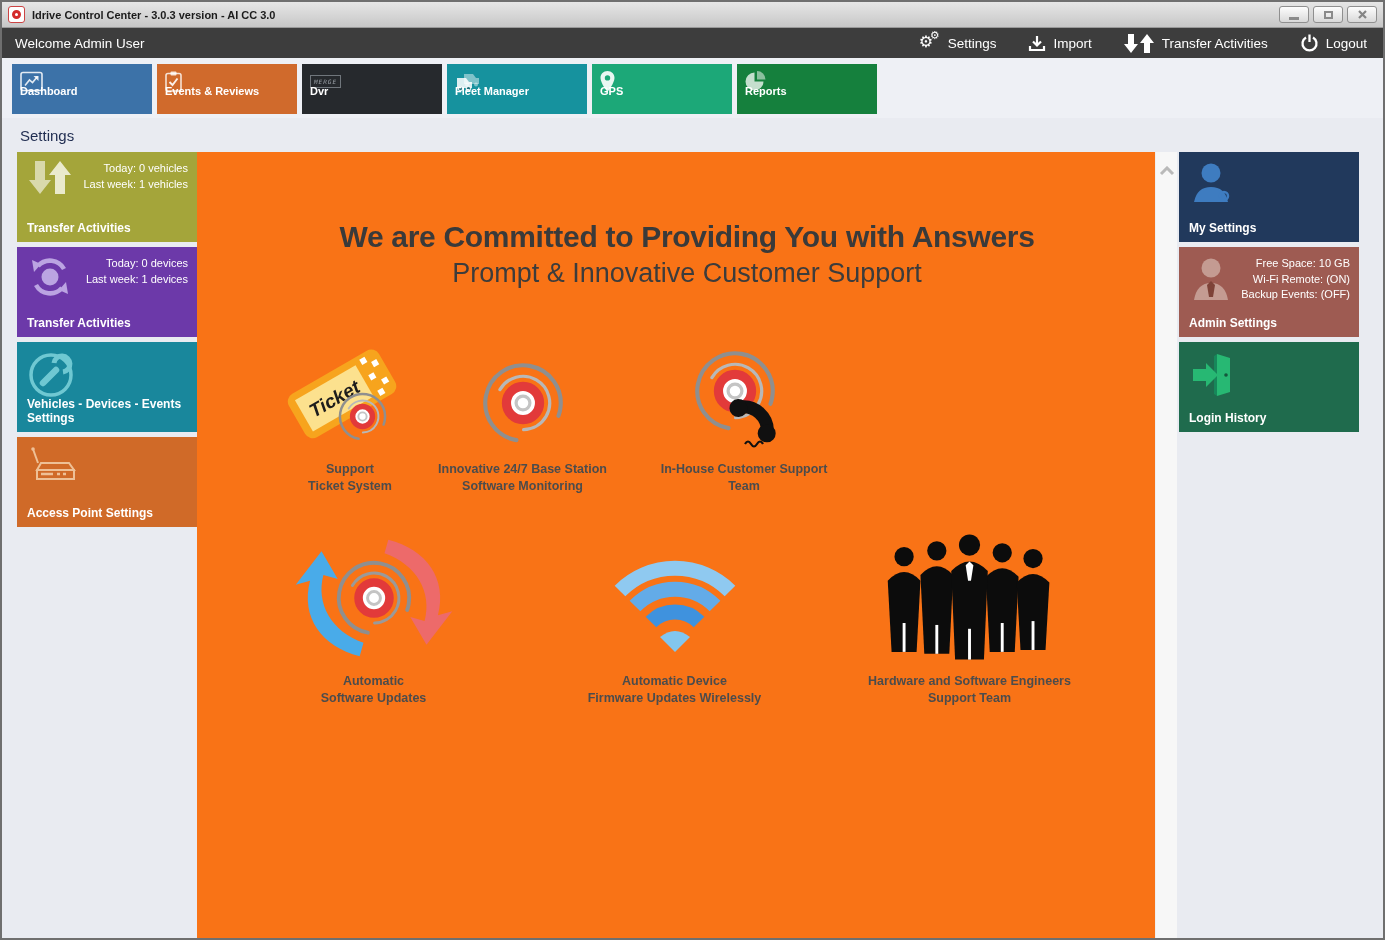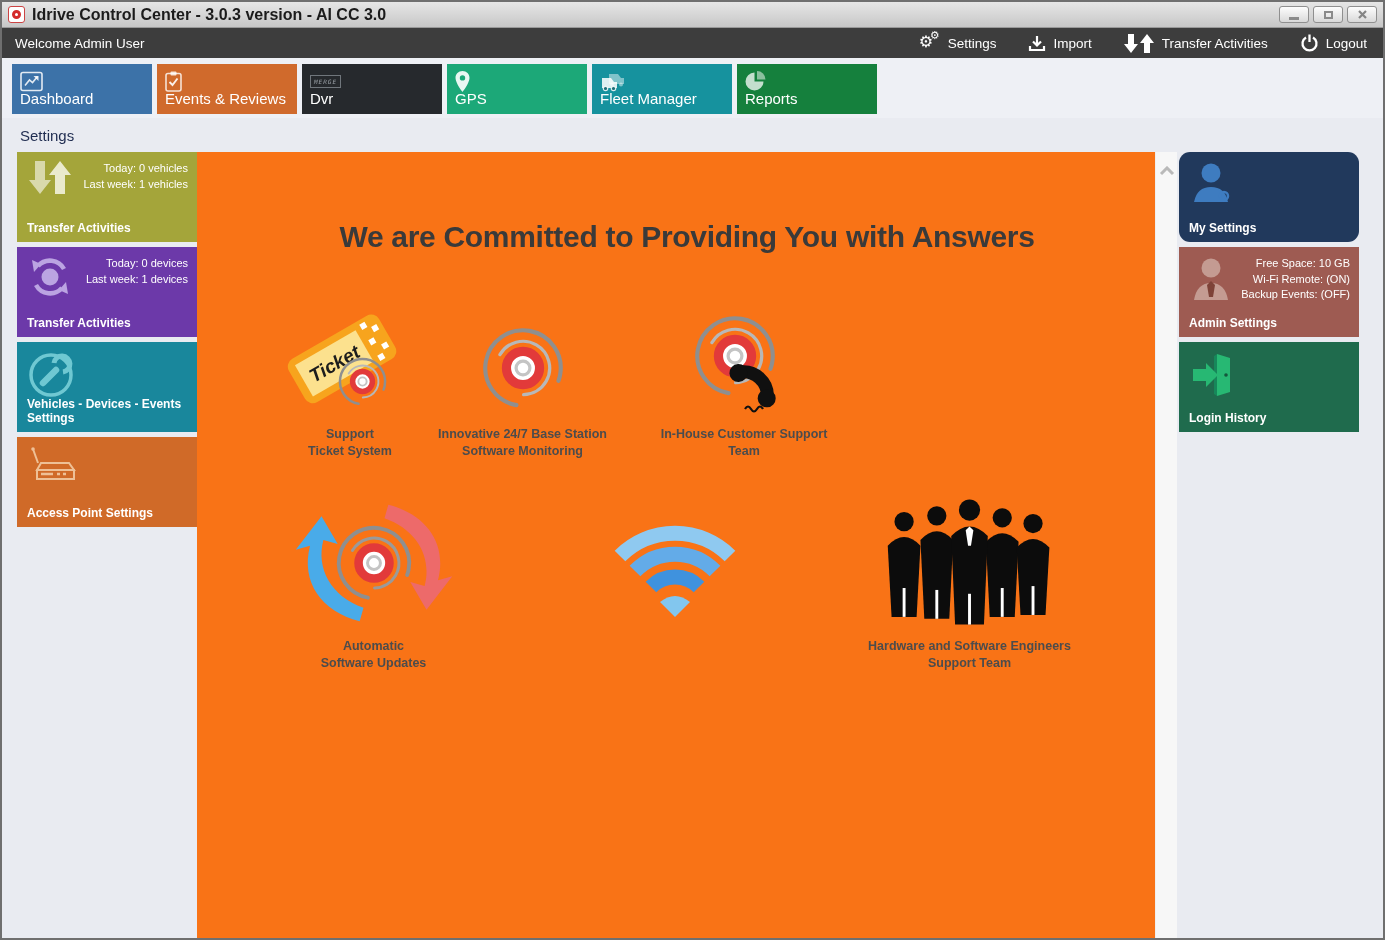--- a/index.html
+++ b/index.html
@@ -8,41 +8,41 @@
 
   .window { width:1385px; height:940px; border:2px solid #6f6f6f; background:#e9ebf1;
             display:flex; flex-direction:column; overflow:hidden; }
 
   
   .titlebar { height:26px; flex:0 0 26px; background:linear-gradient(#e6e6e6,#c7c7c7);
               display:flex; align-items:center; padding:0 6px; border-bottom:1px solid #999; }
   .app-logo { width:17px; height:17px; background:#fff; border:1px solid #c44; border-radius:3px;
               margin-right:7px; display:flex; align-items:center; justify-content:center; }
   .app-logo-ring { width:9px; height:9px; border:3px solid #d42a2a; border-radius:50%; }
-  .title { font-size:16px; font-weight:bold; color:#1b1b1b; }
+  .title { font-size:11px; font-weight:bold; color:#1b1b1b; }
   .win-controls { margin-left:auto; display:flex; gap:4px; }
   .win-btn { width:30px; height:17px; border:1px solid #8f8f8f; border-radius:3px;
              background:linear-gradient(#fdfdfd,#d9d9d9); display:flex; align-items:center; justify-content:center; }
   .g-min { width:10px; height:3px; background:#8a8a8a; margin-top:7px; }
   .g-max { width:9px; height:8px; border:2px solid #8a8a8a; }
 
   
   .welcomebar { height:30px; flex:0 0 30px; background:#3d3d3d; display:flex; align-items:center;
                 color:#fff; padding:0 16px 0 13px; font-size:13.5px; }
   .topbar-actions { margin-left:auto; display:flex; align-items:center; gap:32px; }
   .action { display:flex; align-items:center; gap:7px; color:#fff; cursor:pointer; }
   .gear-wrap { position:relative; width:22px; height:20px; font-family:"DejaVu Sans",sans-serif; color:#fff;}
   .gear-big { position:absolute; left:0; top:1px; font-size:16px; line-height:16px; }
   .gear-small { position:absolute; left:11px; top:-3px; font-size:11px; line-height:11px; }
 
   
   .tabstrip { display:flex; gap:5px; padding:6px 10px 4px 10px; background:#eef0f5; }
   .tab { width:140px; height:50px; position:relative; color:#fff; cursor:pointer; }
   .tab-icon { position:absolute; top:6px; left:8px; height:22px; display:flex; align-items:center; }
-  .tab-label { position:absolute; left:8px; bottom:7px; font-size:15px; font-weight:normal; }
+  .tab-label { position:absolute; left:8px; bottom:17px; font-size:11px; font-weight:bold; }
   .dvr-box { border:1px solid #70767c; color:#9aa0a6; font-family:"DejaVu Sans Mono",monospace;
              font-size:6px; font-style:italic; letter-spacing:1px; padding:2px 3px; }
 
   .page-title { font-size:15px; color:#1f2c50; margin:9px 0 8px 18px; }
 
   
   .content { display:flex; align-items:flex-start; padding:0 12px 0 15px; flex:1; }
   .col-left, .col-right { width:180px; flex:0 0 180px; display:flex; flex-direction:column; gap:5px; }
   .col-right { margin-left:2px; }
   .card { height:90px; position:relative; color:#fff; cursor:pointer; }
@@ -148,46 +148,46 @@
           <polyline points="4.5,11 7.5,14 12.5,7.5" fill="none" stroke="rgba(255,255,255,.9)" stroke-width="1.9"></polyline>
         </svg>
       </span>
       <span class="tab-label">Events &amp; Reviews</span>
     </div>
     <div class="tab" style="background-color: rgb(38, 41, 45);">
       <span class="tab-icon">
         <span class="dvr-box">MERGE</span>
       </span>
       <span class="tab-label">Dvr</span>
-    </div>
-    <div class="tab" style="background-color: rgb(28, 168, 120);">
-      <span class="tab-icon">
-        <svg width="15" height="21">
-          <path fill-rule="evenodd" fill="rgba(255,255,255,.9)" d="M7.5,0 C3.4,0 0.5,3 0.5,7 c0,5 7,14 7,14 s7,-9 7,-14 C14.5,3 11.6,0 7.5,0 Z M7.5,9.6 a2.7,2.7 0 1 1 0,-5.4 a2.7,2.7 0 0 1 0,5.4 Z"></path>
-        </svg>
-      </span>
-      <span class="tab-label">GPS</span>
     </div>
     <div class="tab" style="background-color: rgb(22, 146, 158);">
       <span class="tab-icon">
         <svg width="27" height="21">
           <g fill="rgba(255,255,255,.45)">
             <path d="M9,3 h9 l3,4 h3 v6 h-15 z"></path>
             <circle cx="12" cy="13.5" r="2"></circle>
               <circle cx="21" cy="13.5" r="2"></circle>
           </g>
           <g fill="rgba(255,255,255,.85)">
             <path d="M2,7 h9 l3,4 h3 v6 h-15 z"></path>
           </g>
           <circle cx="5.5" cy="17.5" r="2.2" fill="rgba(30,110,120,1)" stroke="rgba(255,255,255,.85)" stroke-width="1.2"></circle>
           <circle cx="13.5" cy="17.5" r="2.2" fill="rgba(30,110,120,1)" stroke="rgba(255,255,255,.85)" stroke-width="1.2"></circle>
         </svg>
       </span>
       <span class="tab-label">Fleet Manager</span>
     </div>
+    <div class="tab" style="background-color: rgb(28, 168, 120);">
+      <span class="tab-icon">
+        <svg width="15" height="21">
+          <path fill-rule="evenodd" fill="rgba(255,255,255,.9)" d="M7.5,0 C3.4,0 0.5,3 0.5,7 c0,5 7,14 7,14 s7,-9 7,-14 C14.5,3 11.6,0 7.5,0 Z M7.5,9.6 a2.7,2.7 0 1 1 0,-5.4 a2.7,2.7 0 0 1 0,5.4 Z"></path>
+        </svg>
+      </span>
+      <span class="tab-label">GPS</span>
+    </div>
     <div class="tab" style="background-color: #15803d;">
       <span class="tab-icon">
         <svg width="22" height="21">
           <path d="M9.5,10.5 L9.5,1.5 A9,9 0 1 0 18.5,10.5 Z" fill="rgba(255,255,255,.75)"></path>
           <path d="M12,8.5 L12,0 A8.5,8.5 0 0 1 20.5,8.5 Z" fill="rgba(255,255,255,.5)"></path>
         </svg>
       </span>
       <span class="tab-label">Reports</span>
     </div>
   </div>
@@ -249,20 +249,21 @@
             <rect x="10" y="24" width="37" height="9"></rect>
             <path d="M14,28 h12 M30,28 h3 M36,28 h3" stroke-width="2.4"></path>
           </svg>
         </span>
         <div class="card-title">Access Point Settings</div>
       </div>
     </div>
 
     <div class="main-panel">
       <div class="hero-h1">We are Committed to Providing You with Answers</div>
+      <div class="hero-h2">Prompt &amp; Innovative Customer Support</div>
 
       <div class="features-row1">
 
         <div class="feature fw1">
           <div class="f-icon">
             <svg width="126" height="110" viewBox="0 0 126 110">
               <g transform="rotate(-30 58 52)">
                 <rect x="2" y="28" width="104" height="50" rx="9" fill="#f7a41d"></rect>
                 <rect x="10" y="35" width="70" height="36" fill="#fce18e"></rect>
                 <text x="45" y="60" text-anchor="middle" font-size="19" font-weight="bold" font-style="italic" fill="#1c1c1c">Ticket</text>
@@ -343,20 +344,22 @@
 
         <div class="feature fw6">
           <div class="f-icon2">
             <svg width="150" height="112" viewBox="0 0 150 112">
               <path d="M20,49 A78,78 0 0 1 130,49" stroke="#8fc9f0" stroke-width="15" fill="none"></path>
               <path d="M35,64 A56,56 0 0 1 115,64" stroke="#63abe8" stroke-width="15" fill="none"></path>
               <path d="M51,80 A34,34 0 0 1 99,80" stroke="#3f92de" stroke-width="15" fill="none"></path>
               <path d="M60,95 Q75,83 90,95 L75,110 Z" fill="#82c6ee"></path>
             </svg>
           </div>
+          <div class="f-label">Automatic Device
+Firmware Updates Wirelessly</div>
         </div>
 
         <div class="feature fw7">
           <div class="f-icon2">
             <svg width="178" height="130" viewBox="0 0 185 132">
               <g fill="#0c0c0c">
                 <circle cx="24" cy="23" r="10"></circle>
                   <path d="M7,48 Q24,30 41,48 L37,122 L11,122 Z"></path>
                 <circle cx="58" cy="17" r="10"></circle>
                   <path d="M41,42 Q58,24 75,42 L71,124 L45,124 Z"></path>
@@ -387,21 +390,21 @@
           <polyline points="2,8 8,2 14,8" stroke="#b9b9b9" stroke-width="3" fill="none"></polyline>
         </svg>
         <svg class="scroll-down" width="16" height="10">
           <polyline points="2,2 8,8 14,2" stroke="#b9b9b9" stroke-width="3" fill="none"></polyline>
         </svg>
       </div>
     </div>
 
     <div class="col-right">
 
-      <div class="card" style="background-color: rgb(33, 57, 92); border-radius: 11px;">
+      <div class="card" style="background-color: rgb(33, 57, 92);">
         <span class="card-icon">
           <svg width="48" height="44">
             <circle cx="22" cy="12" r="9.5" fill="#3e7cc0"></circle>
             <path d="M5,41 q3,-15 17,-15 q14,0 17,15 z" fill="#3e7cc0"></path>
             <circle cx="35" cy="35" r="4" stroke="#3e7cc0" stroke-width="2.5" fill="none"></circle>
           </svg>
         </span>
         <div class="card-title">My Settings</div>
       </div>
 

